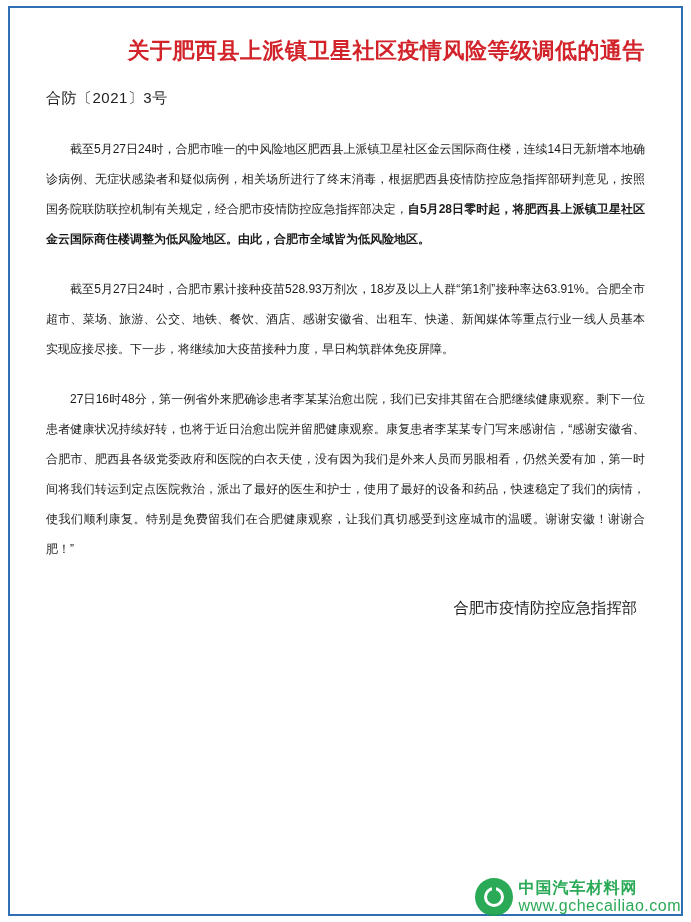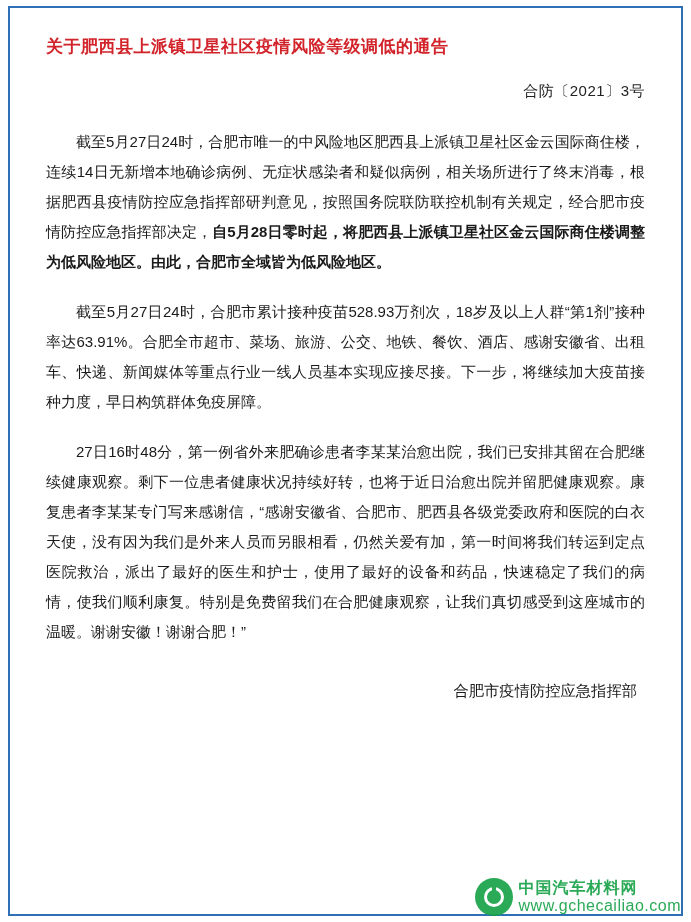--- a/index.html
+++ b/index.html
@@ -33,38 +33,38 @@
     position: absolute;
     top: 0;
     left: 0;
     right: 0;
     bottom: 0;
     padding: 18px 36px 10px 36px;
     box-sizing: border-box;
   }
   .doc-title {
     color: #d2232a;
-    font-size: 17px;
+    font-size: 22px;
     font-weight: bold;
-    text-align: left;
+    text-align: right;
     line-height: 1.5;
     letter-spacing: 0.5px;
     margin-top: 8px;
   }
   .doc-docnum {
-    text-align: right;
+    text-align: left;
     color: #222222;
     font-size: 15px;
     margin-top: 22px;
     letter-spacing: 0.5px;
   }
   .body-text {
     margin-top: 26px;
     color: #1a1a1a;
-    font-size: 15px;
+    font-size: 12px;
     line-height: 30px;
     text-align: justify;
     text-justify: inter-ideograph;
   }
   .para {
     margin: 0 0 20px 0;
     text-indent: 2em;
   }
   .para:last-child {
     margin-bottom: 0;

